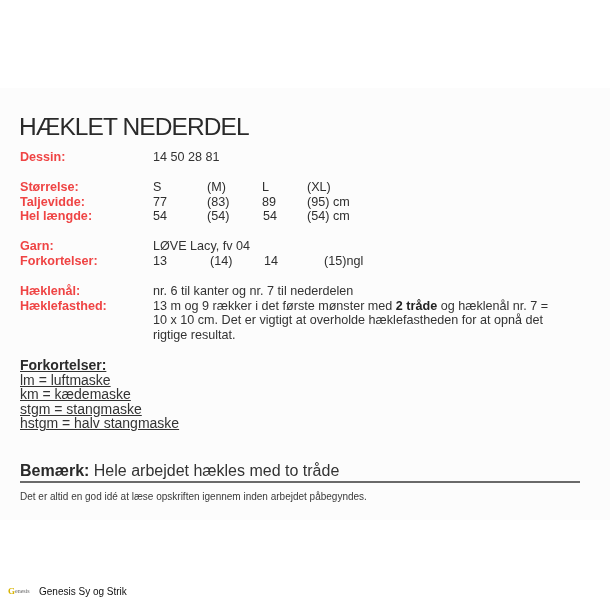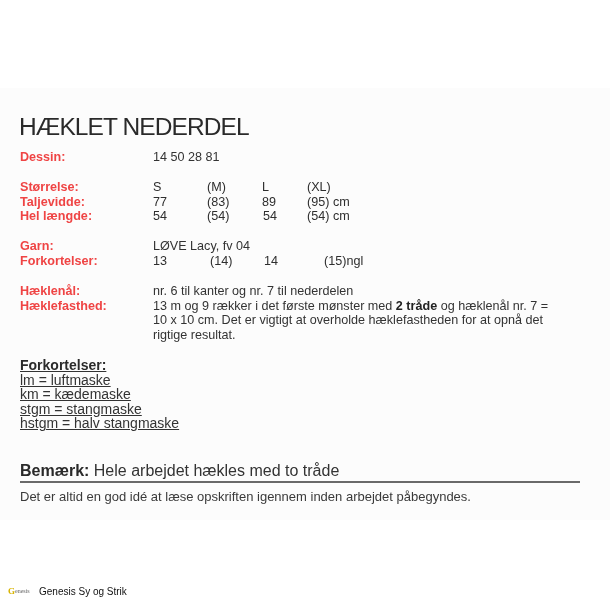--- a/index.html
+++ b/index.html
@@ -92,21 +92,21 @@
       left: 20px;
       top: 481px;
       width: 560px;
       height: 2px;
       background: #6a6a6a;
     }
     .footnote {
       position: absolute;
       left: 20px;
       top: 489px;
-      font-size: 13px;
+      font-size: 10px;
       line-height: 15px;
       color: #3a3a3a;
       white-space: nowrap;
     }
     .footer {
       position: absolute;
       left: 8px;
       top: 584px;
       height: 14px;
       display: flex;

